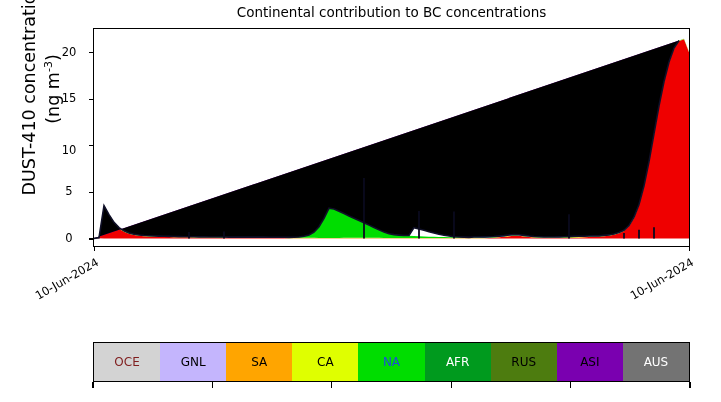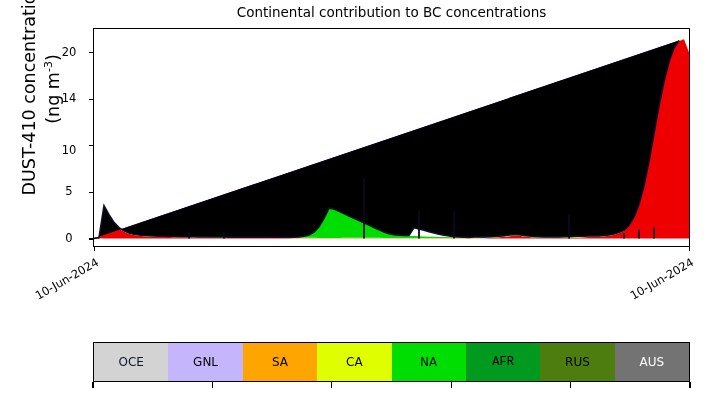--- a/index.html
+++ b/index.html
@@ -146,21 +146,21 @@
     </span>
   </div>
 
   <div id="ytick-labels">
       <div class="ytick-label" style="top: 202.849px;">0</div>
       <div class="ytick-mark" style="left: 42px; top: 210.249px;"></div>
       <div class="ytick-label" style="top: 156.283px;">5</div>
       <div class="ytick-mark" style="left: 42px; top: 163.683px;"></div>
       <div class="ytick-label" style="top: 115px;">10</div>
       <div class="ytick-mark" style="left: 42px; top: 117.116px;"></div>
-      <div class="ytick-label" style="top: 63.1498px;">14</div>
+      <div class="ytick-label" style="top: 63.1498px;">15</div>
       <div class="ytick-mark" style="left: 42px; top: 70.5498px;"></div>
       <div class="ytick-label" style="top: 16.5833px;">20</div>
       <div class="ytick-mark" style="left: 42px; top: 23.9833px;"></div>
     </div>
 
   <div id="plot-frame">
     <svg id="plot-svg" width="595" height="217" viewBox="0 0 595 217">
         <path d="M0.00 209.36 L5.00 209.36 L10.00 209.46 L15.00 209.46 L20.00 209.46 L25.00 209.46 L30.00 209.46 L35.00 209.46 L40.00 209.46 L45.00 209.46 L50.00 209.46 L55.00 209.46 L60.00 209.46 L65.00 209.46 L70.00 209.46 L75.00 209.46 L80.00 209.46 L85.00 209.46 L90.00 209.46 L95.00 209.46 L100.00 209.46 L105.00 209.46 L110.00 209.46 L115.00 209.46 L120.00 209.46 L125.00 209.46 L130.00 209.46 L135.00 209.46 L140.00 209.46 L145.00 209.46 L150.00 209.46 L155.00 209.46 L160.00 209.46 L165.00 209.46 L170.00 209.46 L175.00 209.46 L180.00 209.46 L185.00 209.46 L190.00 209.46 L195.00 209.46 L200.00 209.46 L205.00 209.46 L210.00 209.46 L215.00 209.46 L220.00 209.46 L225.00 209.46 L230.00 209.46 L235.00 209.46 L240.00 209.46 L245.00 209.46 L250.00 209.46 L255.00 209.46 L260.00 209.46 L265.00 209.46 L270.00 209.46 L275.00 209.46 L280.00 209.46 L285.00 209.46 L290.00 209.46 L295.00 209.46 L300.00 209.46 L305.00 209.46 L310.00 209.46 L315.00 209.46 L320.00 209.46 L325.00 209.46 L330.00 209.46 L335.00 209.46 L340.00 209.46 L345.00 209.46 L350.00 209.46 L355.00 209.46 L360.00 209.46 L365.00 209.46 L370.00 209.46 L375.00 209.46 L380.00 209.46 L385.00 209.46 L390.00 209.46 L395.00 209.46 L400.00 209.46 L405.00 209.46 L410.00 209.46 L415.00 209.46 L420.00 209.46 L425.00 209.46 L430.00 209.46 L435.00 209.46 L440.00 209.46 L445.00 209.46 L450.00 209.46 L455.00 209.46 L460.00 209.46 L465.00 209.46 L470.00 209.46 L475.00 209.46 L480.00 209.46 L485.00 209.46 L490.00 209.46 L495.00 209.46 L500.00 209.46 L505.00 209.46 L510.00 209.46 L515.00 209.46 L520.00 209.46 L525.00 209.46 L530.00 209.46 L535.00 209.46 L540.00 209.46 L545.00 209.46 L550.00 209.46 L555.00 209.46 L560.00 209.46 L565.00 209.46 L570.00 209.46 L575.00 209.46 L580.00 209.46 L585.00 209.46 L590.00 209.46 L595.00 209.46 L595.00 209.55 L590.00 209.55 L585.00 209.55 L580.00 209.55 L575.00 209.55 L570.00 209.55 L565.00 209.55 L560.00 209.55 L555.00 209.55 L550.00 209.55 L545.00 209.55 L540.00 209.55 L535.00 209.55 L530.00 209.55 L525.00 209.55 L520.00 209.55 L515.00 209.55 L510.00 209.55 L505.00 209.55 L500.00 209.55 L495.00 209.55 L490.00 209.55 L485.00 209.55 L480.00 209.55 L475.00 209.55 L470.00 209.55 L465.00 209.55 L460.00 209.55 L455.00 209.55 L450.00 209.55 L445.00 209.55 L440.00 209.55 L435.00 209.55 L430.00 209.55 L425.00 209.55 L420.00 209.55 L415.00 209.55 L410.00 209.55 L405.00 209.55 L400.00 209.55 L395.00 209.55 L390.00 209.55 L385.00 209.55 L380.00 209.55 L375.00 209.55 L370.00 209.55 L365.00 209.55 L360.00 209.55 L355.00 209.55 L350.00 209.55 L345.00 209.55 L340.00 209.55 L335.00 209.55 L330.00 209.55 L325.00 209.55 L320.00 209.55 L315.00 209.55 L310.00 209.55 L305.00 209.55 L300.00 209.55 L295.00 209.55 L290.00 209.55 L285.00 209.55 L280.00 209.55 L275.00 209.55 L270.00 209.55 L265.00 209.55 L260.00 209.55 L255.00 209.55 L250.00 209.55 L245.00 209.55 L240.00 209.55 L235.00 209.55 L230.00 209.55 L225.00 209.55 L220.00 209.55 L215.00 209.55 L210.00 209.55 L205.00 209.55 L200.00 209.55 L195.00 209.55 L190.00 209.55 L185.00 209.55 L180.00 209.55 L175.00 209.55 L170.00 209.55 L165.00 209.55 L160.00 209.55 L155.00 209.55 L150.00 209.55 L145.00 209.55 L140.00 209.55 L135.00 209.55 L130.00 209.55 L125.00 209.55 L120.00 209.55 L115.00 209.55 L110.00 209.55 L105.00 209.55 L100.00 209.55 L95.00 209.55 L90.00 209.55 L85.00 209.55 L80.00 209.55 L75.00 209.55 L70.00 209.55 L65.00 209.55 L60.00 209.55 L55.00 209.55 L50.00 209.55 L45.00 209.55 L40.00 209.55 L35.00 209.55 L30.00 209.55 L25.00 209.55 L20.00 209.55 L15.00 209.55 L10.00 209.55 L5.00 209.55 L0.00 209.55 Z" fill="#d3d3d3" stroke="none"></path>
         <path d="M0.00 209.36 L5.00 208.90 L10.00 178.26 L15.00 187.10 L20.00 194.55 L25.00 199.68 L30.00 202.75 L35.00 204.80 L40.00 205.92 L45.00 206.66 L50.00 207.13 L55.00 207.41 L60.00 207.59 L65.00 207.78 L70.00 207.97 L75.00 208.06 L80.00 208.15 L85.00 208.25 L90.00 208.34 L95.00 208.34 L100.00 208.43 L105.00 208.52 L110.00 208.52 L115.00 208.62 L120.00 208.62 L125.00 208.71 L130.00 208.71 L135.00 208.80 L140.00 208.80 L145.00 208.90 L150.00 208.90 L155.00 208.90 L160.00 208.99 L165.00 208.99 L170.00 208.99 L175.00 209.08 L180.00 209.08 L185.00 209.08 L190.00 209.08 L195.00 209.18 L200.00 209.18 L205.00 209.18 L210.00 209.18 L215.00 209.18 L220.00 209.18 L225.00 209.27 L230.00 209.27 L235.00 209.27 L240.00 209.27 L245.00 209.27 L250.00 209.27 L255.00 209.27 L260.00 209.27 L265.00 209.27 L270.00 209.27 L275.00 209.27 L280.00 209.27 L285.00 209.27 L290.00 209.27 L295.00 209.27 L300.00 209.27 L305.00 209.27 L310.00 209.27 L315.00 209.27 L320.00 209.27 L325.00 209.27 L330.00 209.27 L335.00 209.27 L340.00 209.27 L345.00 209.27 L350.00 209.27 L355.00 209.27 L360.00 209.27 L365.00 209.27 L370.00 209.27 L375.00 209.27 L380.00 209.27 L385.00 209.27 L390.00 209.18 L395.00 208.99 L400.00 208.71 L405.00 208.34 L410.00 207.78 L415.00 207.13 L420.00 206.66 L425.00 206.85 L430.00 207.41 L435.00 208.06 L440.00 208.52 L445.00 208.71 L450.00 208.90 L455.00 208.99 L460.00 208.99 L465.00 208.99 L470.00 208.99 L475.00 208.90 L480.00 208.71 L485.00 208.52 L490.00 208.34 L495.00 208.06 L500.00 207.78 L505.00 207.59 L510.00 207.13 L515.00 206.66 L520.00 205.73 L525.00 204.33 L530.00 202.01 L535.00 197.35 L540.00 188.97 L545.00 175.93 L550.00 157.30 L555.00 133.09 L560.00 105.15 L565.00 77.21 L570.00 52.99 L575.00 33.43 L580.00 19.46 L585.00 12.01 L590.00 10.15 L595.00 23.19 L595.00 209.46 L590.00 209.46 L585.00 209.46 L580.00 209.46 L575.00 209.46 L570.00 209.46 L565.00 209.46 L560.00 209.46 L555.00 209.46 L550.00 209.46 L545.00 209.46 L540.00 209.46 L535.00 209.46 L530.00 209.46 L525.00 209.46 L520.00 209.46 L515.00 209.46 L510.00 209.46 L505.00 209.46 L500.00 209.46 L495.00 209.46 L490.00 209.46 L485.00 209.46 L480.00 209.46 L475.00 209.46 L470.00 209.46 L465.00 209.46 L460.00 209.46 L455.00 209.46 L450.00 209.46 L445.00 209.46 L440.00 209.46 L435.00 209.46 L430.00 209.46 L425.00 209.46 L420.00 209.46 L415.00 209.46 L410.00 209.46 L405.00 209.46 L400.00 209.46 L395.00 209.46 L390.00 209.46 L385.00 209.46 L380.00 209.46 L375.00 209.46 L370.00 209.46 L365.00 209.46 L360.00 209.46 L355.00 209.46 L350.00 209.46 L345.00 209.46 L340.00 209.46 L335.00 209.46 L330.00 209.46 L325.00 209.46 L320.00 209.46 L315.00 209.46 L310.00 209.46 L305.00 209.46 L300.00 209.46 L295.00 209.46 L290.00 209.46 L285.00 209.46 L280.00 209.46 L275.00 209.46 L270.00 209.46 L265.00 209.46 L260.00 209.46 L255.00 209.46 L250.00 209.46 L245.00 209.46 L240.00 209.46 L235.00 209.46 L230.00 209.46 L225.00 209.46 L220.00 209.46 L215.00 209.46 L210.00 209.46 L205.00 209.46 L200.00 209.46 L195.00 209.46 L190.00 209.46 L185.00 209.46 L180.00 209.46 L175.00 209.46 L170.00 209.46 L165.00 209.46 L160.00 209.46 L155.00 209.46 L150.00 209.46 L145.00 209.46 L140.00 209.46 L135.00 209.46 L130.00 209.46 L125.00 209.46 L120.00 209.46 L115.00 209.46 L110.00 209.46 L105.00 209.46 L100.00 209.46 L95.00 209.46 L90.00 209.46 L85.00 209.46 L80.00 209.46 L75.00 209.46 L70.00 209.46 L65.00 209.46 L60.00 209.46 L55.00 209.46 L50.00 209.46 L45.00 209.46 L40.00 209.46 L35.00 209.46 L30.00 209.46 L25.00 209.46 L20.00 209.46 L15.00 209.46 L10.00 209.46 L5.00 209.36 L0.00 209.36 Z" fill="#ef0000" stroke="none"></path>
         <path d="M0.00 209.36 L5.00 208.90 L10.00 178.26 L15.00 187.10 L20.00 194.55 L25.00 199.68 L30.00 202.75 L35.00 204.80 L40.00 205.92 L45.00 206.66 L50.00 207.13 L55.00 207.41 L60.00 207.59 L65.00 207.78 L70.00 207.97 L75.00 208.06 L80.00 208.15 L85.00 208.25 L90.00 208.34 L95.00 208.34 L100.00 208.43 L105.00 208.52 L110.00 208.52 L115.00 208.62 L120.00 208.62 L125.00 208.71 L130.00 208.71 L135.00 208.80 L140.00 208.80 L145.00 208.90 L150.00 208.90 L155.00 208.90 L160.00 208.99 L165.00 208.99 L170.00 208.99 L175.00 209.08 L180.00 209.08 L185.00 209.08 L190.00 209.08 L195.00 209.18 L200.00 209.18 L205.00 209.18 L210.00 209.18 L215.00 209.18 L220.00 209.18 L225.00 209.27 L230.00 209.27 L235.00 209.27 L240.00 209.27 L245.00 209.27 L250.00 209.27 L255.00 209.27 L260.00 209.27 L265.00 209.27 L270.00 209.27 L275.00 209.27 L280.00 209.27 L285.00 209.27 L290.00 209.27 L295.00 209.27 L300.00 209.27 L305.00 209.27 L310.00 209.27 L315.00 209.27 L320.00 209.27 L325.00 209.27 L330.00 209.27 L335.00 209.27 L340.00 209.27 L345.00 209.27 L350.00 209.27 L355.00 209.27 L360.00 209.27 L365.00 209.27 L370.00 209.27 L375.00 209.27 L380.00 209.27 L385.00 209.27 L390.00 209.18 L395.00 208.99 L400.00 208.71 L405.00 208.34 L410.00 207.78 L415.00 207.13 L420.00 206.66 L425.00 206.85 L430.00 207.41 L435.00 208.06 L440.00 208.52 L445.00 208.71 L450.00 208.90 L455.00 208.99 L460.00 208.99 L465.00 208.99 L470.00 208.99 L475.00 208.90 L480.00 208.71 L485.00 208.52 L490.00 208.34 L495.00 208.06 L500.00 207.78 L505.00 207.59 L510.00 207.13 L515.00 206.66 L520.00 205.73 L525.00 204.33 L530.00 202.01 L535.00 197.35 L540.00 188.97 L545.00 175.93 L550.00 157.30 L555.00 133.09 L560.00 105.15 L565.00 77.21 L570.00 52.99 L575.00 33.43 L580.00 19.46 L585.00 12.01 L590.00 10.15 L595.00 23.19 L595.00 23.19 L590.00 10.15 L585.00 12.01 L580.00 19.46 L575.00 33.43 L570.00 52.99 L565.00 77.21 L560.00 105.15 L555.00 133.09 L550.00 157.30 L545.00 175.93 L540.00 188.97 L535.00 197.35 L530.00 202.01 L525.00 204.33 L520.00 205.73 L515.00 206.66 L510.00 207.13 L505.00 207.59 L500.00 207.78 L495.00 208.06 L490.00 208.34 L485.00 208.52 L480.00 208.71 L475.00 208.90 L470.00 208.99 L465.00 208.99 L460.00 208.99 L455.00 208.99 L450.00 208.90 L445.00 208.71 L440.00 208.52 L435.00 208.06 L430.00 207.41 L425.00 206.85 L420.00 206.66 L415.00 207.13 L410.00 207.78 L405.00 208.34 L400.00 208.71 L395.00 208.99 L390.00 209.18 L385.00 209.27 L380.00 209.27 L375.00 209.27 L370.00 209.27 L365.00 209.27 L360.00 209.27 L355.00 209.27 L350.00 209.27 L345.00 209.27 L340.00 209.27 L335.00 209.27 L330.00 209.27 L325.00 209.27 L320.00 209.27 L315.00 209.27 L310.00 209.27 L305.00 209.27 L300.00 209.27 L295.00 209.27 L290.00 209.27 L285.00 209.27 L280.00 209.27 L275.00 209.27 L270.00 209.27 L265.00 209.27 L260.00 209.27 L255.00 209.27 L250.00 209.27 L245.00 209.27 L240.00 209.27 L235.00 209.27 L230.00 209.27 L225.00 209.27 L220.00 209.18 L215.00 209.18 L210.00 209.18 L205.00 209.18 L200.00 209.18 L195.00 209.18 L190.00 209.08 L185.00 209.08 L180.00 209.08 L175.00 209.08 L170.00 208.99 L165.00 208.99 L160.00 208.99 L155.00 208.90 L150.00 208.90 L145.00 208.90 L140.00 208.80 L135.00 208.80 L130.00 208.71 L125.00 208.71 L120.00 208.62 L115.00 208.62 L110.00 208.52 L105.00 208.52 L100.00 208.43 L95.00 208.34 L90.00 208.34 L85.00 208.25 L80.00 208.15 L75.00 208.06 L70.00 207.97 L65.00 207.78 L60.00 207.59 L55.00 207.41 L50.00 207.13 L45.00 206.66 L40.00 205.92 L35.00 204.80 L30.00 202.75 L25.00 199.68 L20.00 194.55 L15.00 187.10 L10.00 178.26 L5.00 208.90 L0.00 209.36 Z" fill="#ffa500" stroke="none"></path>
@@ -185,40 +185,43 @@
   </div>
 
   <div id="xticks-layer">
       <div class="xtick-mark" style="left: 93.7px;"></div>
       <div class="xtick-label" style="left: 8.3px; top: 255px; width: 86px; text-align: right;">10-Jun-2024</div>
       <div class="xtick-mark" style="left: 688.7px;"></div>
       <div class="xtick-label" style="left: 603.3px; top: 255px; width: 86px; text-align: right;">10-Jun-2024</div>
     </div>
 
   <div id="legend-frame">
-      <div class="legend-cell" style="background: rgb(211, 211, 211); color: #0f172a;">
+      <div class="legend-cell" style="background: rgb(211, 211, 211); color: #7f1d1d;">
         <span>OCE</span>
       </div>
       <div class="legend-cell" style="background: #c4b5fd; color: rgb(0, 0, 0);">
         <span>GNL</span>
       </div>
       <div class="legend-cell" style="background: rgb(255, 165, 0); color: #000000;">
         <span>SA</span>
       </div>
       <div class="legend-cell" style="background: rgb(223, 255, 0); color: rgb(0, 0, 0);">
         <span>CA</span>
       </div>
-      <div class="legend-cell" style="background: rgb(0, 221, 0); color: #000000;">
+      <div class="legend-cell" style="background: rgb(0, 221, 0); color: #1d4ed8;">
         <span>NA</span>
       </div>
-      <div class="legend-cell" style="background: rgb(0, 154, 30); color: #000000; font-family: Liberation Mono, monospace;">
+      <div class="legend-cell" style="background: rgb(0, 154, 30); color: #ffffff;">
         <span>AFR</span>
       </div>
       <div class="legend-cell" style="background: #4d7c0f; color: rgb(0, 0, 0);">
         <span>RUS</span>
+      </div>
+      <div class="legend-cell" style="background: rgb(122, 0, 176); color: rgb(0, 0, 0);">
+        <span>ASI</span>
       </div>
       <div class="legend-cell" style="background: #737373; color: rgb(255, 255, 255);">
         <span>AUS</span>
       </div>
     </div>
   <div id="legend-ticks-layer">
       <div class="legend-tick" style="left: 92.4px;"></div>
       <div class="legend-tick" style="left: 211.8px;"></div>
       <div class="legend-tick" style="left: 331.2px;"></div>
       <div class="legend-tick" style="left: 450.6px;"></div>

